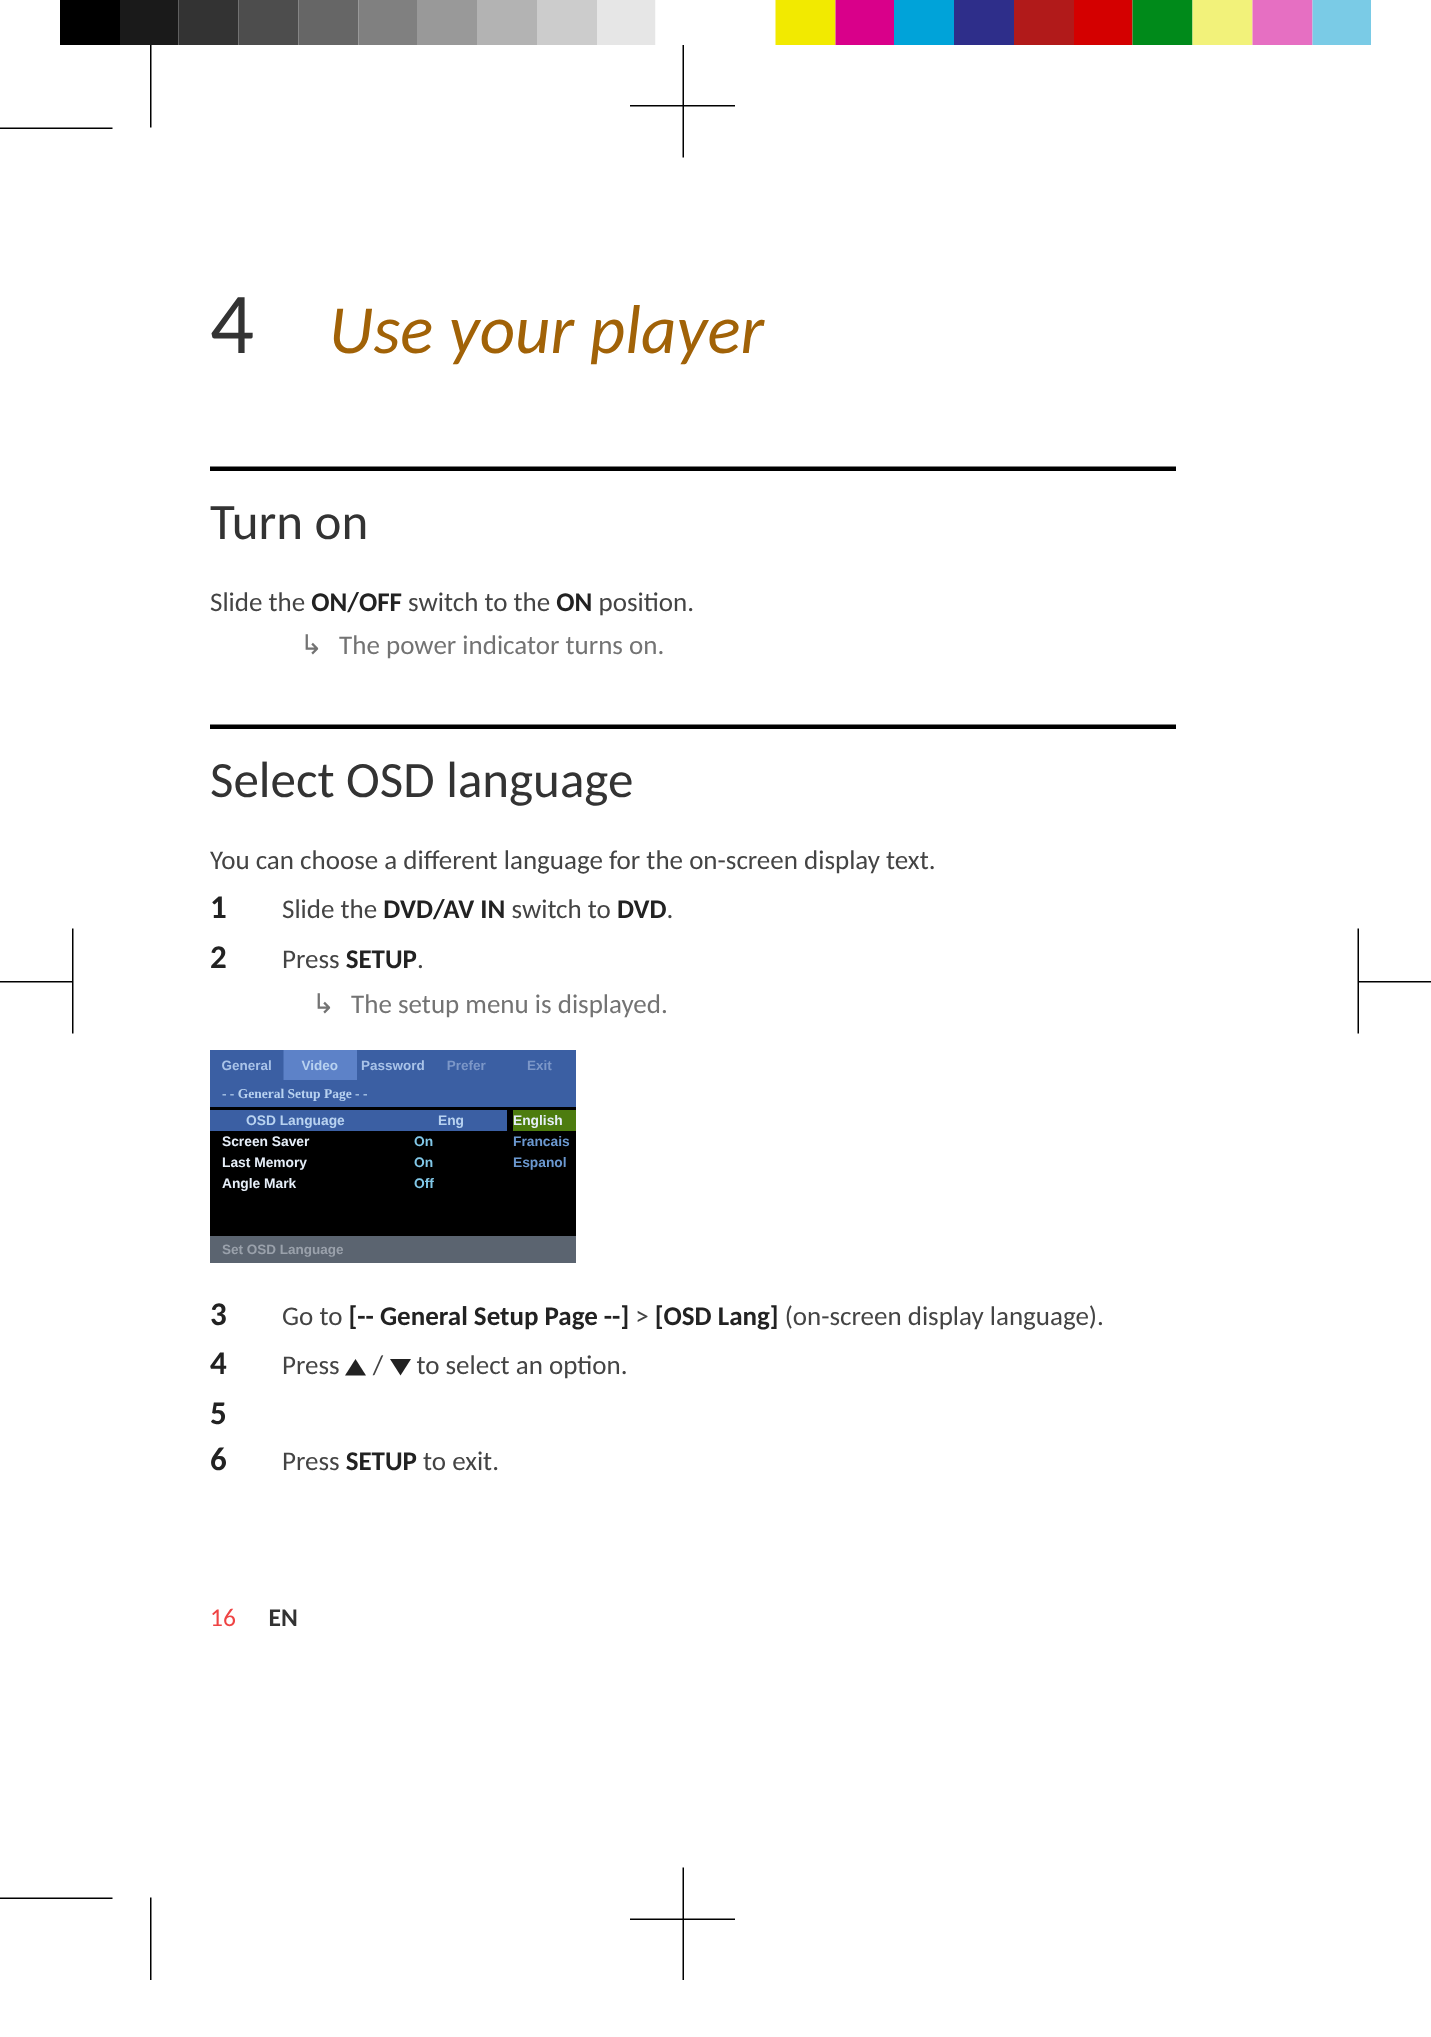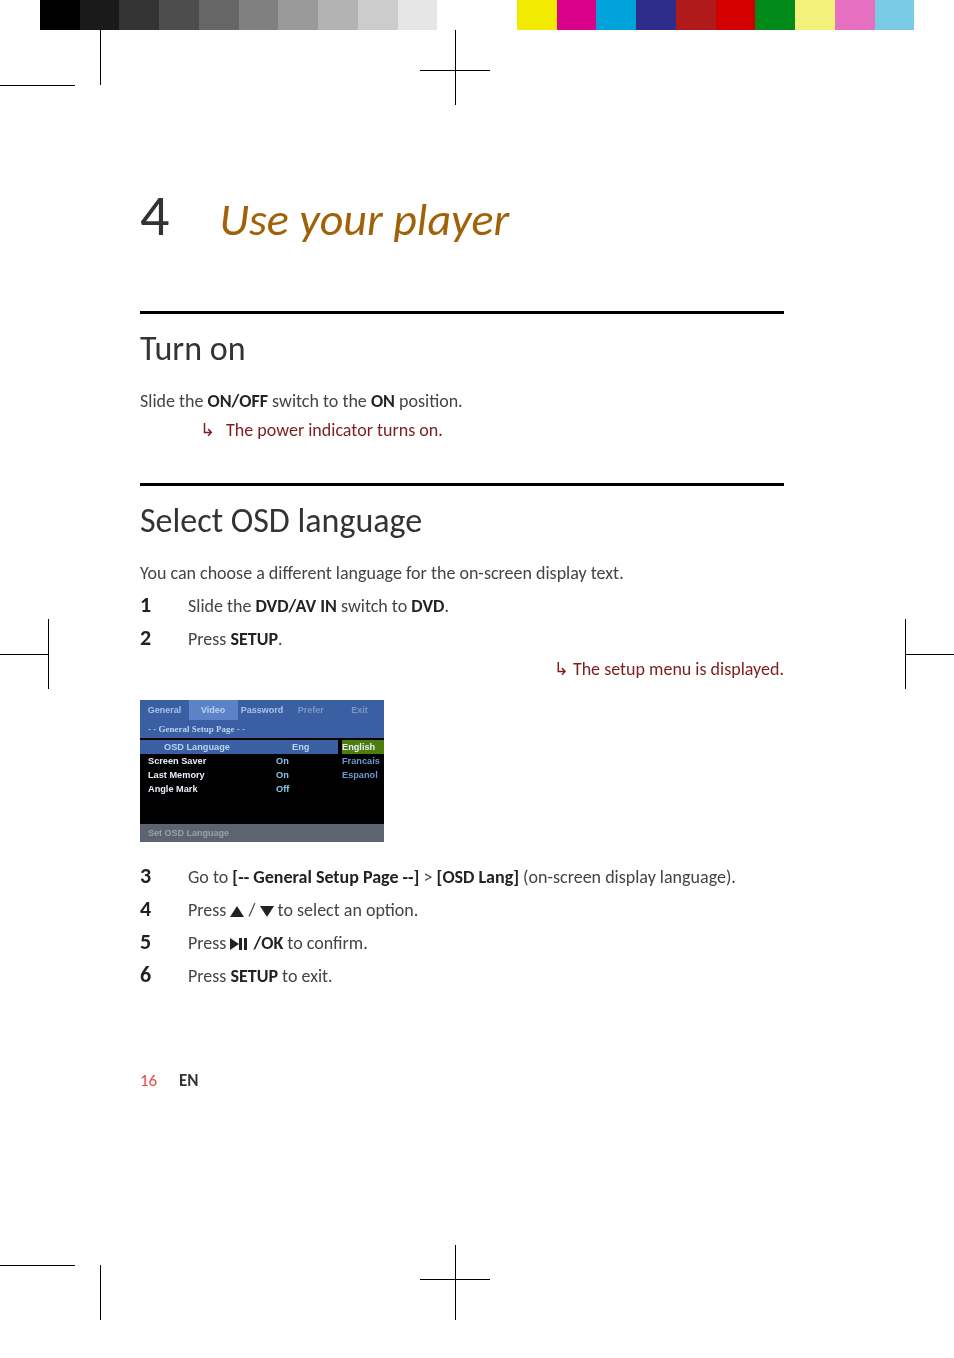--- a/index.html
+++ b/index.html
@@ -140,21 +140,21 @@
   font-size: 18px;
   line-height: 1.4;
   color: #444;
   margin: 0 0 4px 0;
 }
 .body-text b { font-weight: 600; color:#222;}
 .result-line {
   margin: 2px 0 16px 60px;
   font-size: 18px;
   line-height: 1.4;
-  color: #7f1d1d;
+  color: #737373;
 }
 .result-arrow {
   display: inline-block;
   width: 22px;
 }
 .steps {
   list-style: none;
   padding: 0;
   margin: 0;
 }
@@ -173,21 +173,20 @@
   font-size: 18px;
   line-height: 1.5;
   color: #444;
   padding-top: 2px;
 }
 .step-body b { font-weight: 600; color:#222;}
 .step-sub {
   margin-left: 48px;
   margin-top: 0;
   margin-bottom: 12px;
-  text-align: right;
 }
 .step-sub .result-arrow { margin-left: 20px; }
 .osd-screenshot {
   margin: 18px 0 20px 0;
   width: 244px;
   background: #000;
   font-family: Arial, sans-serif;
   font-size: 9.2px;
 }
 .osd-tabs {
@@ -401,21 +400,20 @@
     <li>
       <span class="step-num">3</span>
       <span class="step-body"><span>Go to </span><b>[-- General Setup Page --]</b><span> &gt; </span><b>[OSD Lang]</b><span> (on-screen display language).</span></span>
     </li>
     <li>
       <span class="step-num">4</span>
       <span class="step-body"><span>Press </span><span class="tri-up"></span><span> / </span><span class="tri-down"></span><span> to select an option.</span></span>
     </li>
     <li>
       <span class="step-num">5</span>
-      <span class="step-body"><span>Press </span><span class="play-icon"></span><span class="pause-icon"></span><b> /OK</b><span> to confirm.</span></span>
     </li>
     <li>
       <span class="step-num">6</span>
       <span class="step-body"><span>Press </span><b>SETUP</b><span> to exit.</span></span>
     </li>
   </ul>
 
   <div class="page-footer">
     <span class="pn">16</span>
     <span class="lang">EN</span>

